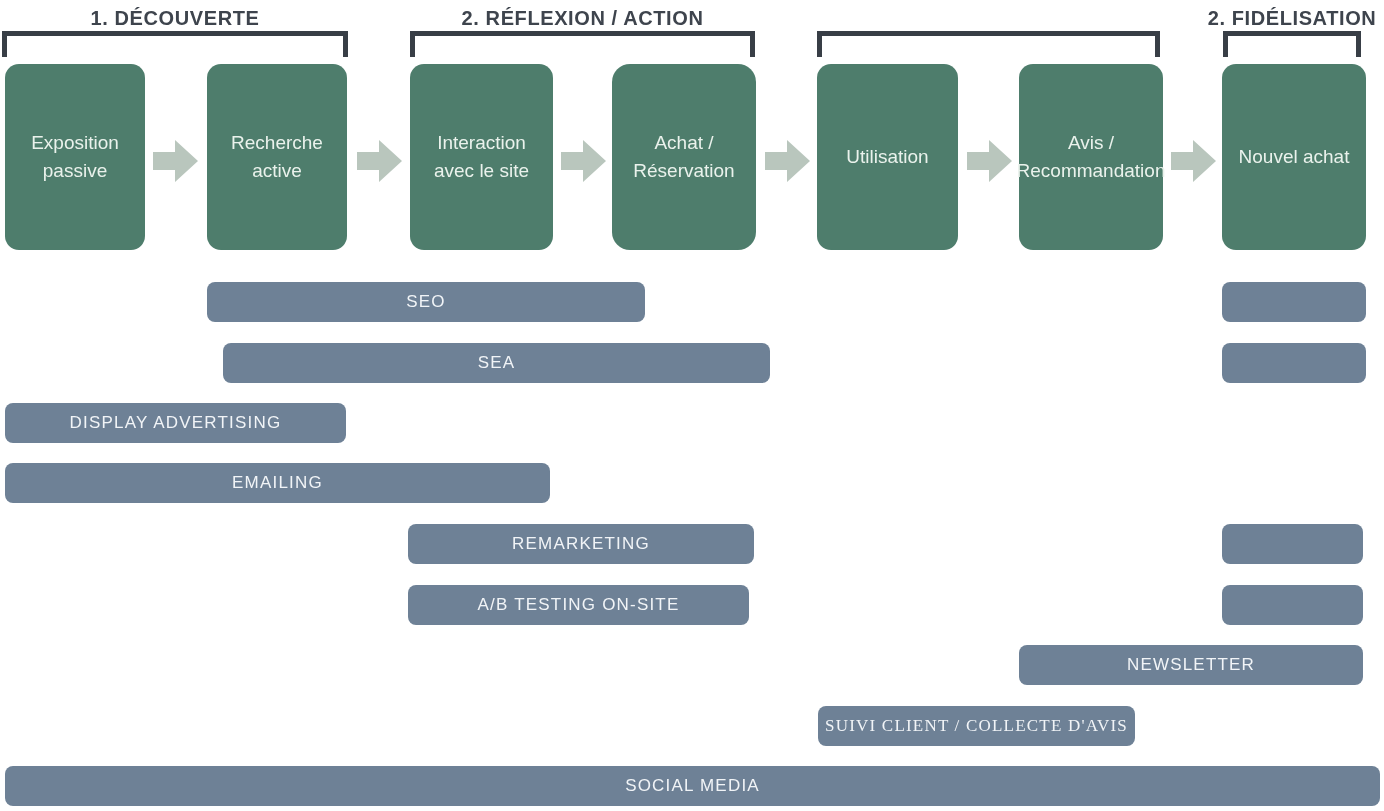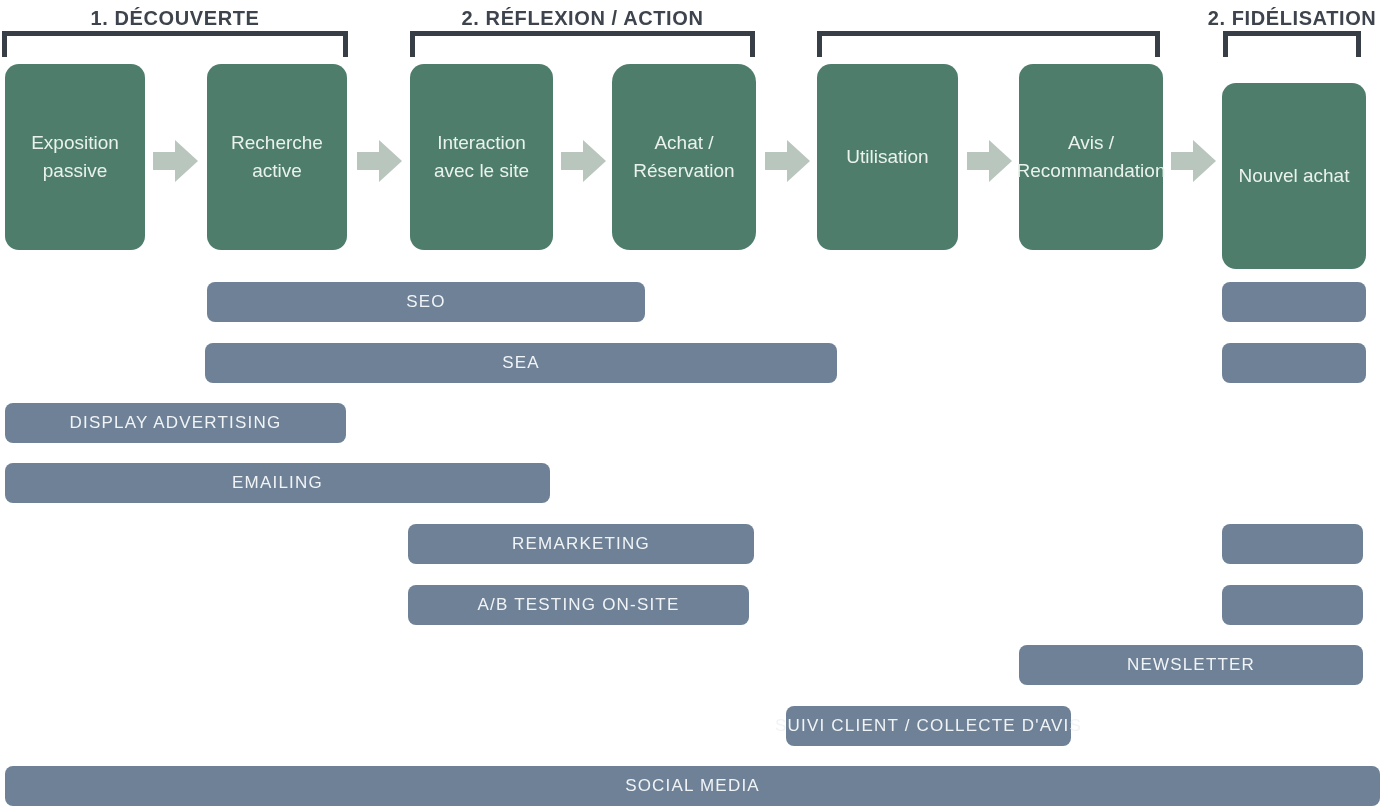--- a/index.html
+++ b/index.html
@@ -42,21 +42,21 @@
   <div class="bracket" style="left:410px;width:345px;"></div>
   <div class="bracket" style="left:817px;width:343px;"></div>
   <div class="bracket" style="left:1223px;width:138px;"></div>
 
   <div class="stage" style="left:5px;width:140px;">Exposition passive</div>
   <div class="stage" style="left:207px;width:140px;">Recherche active</div>
   <div class="stage" style="left:410px;width:143px;">Interaction avec le site</div>
   <div class="stage" style="left:612px;width:144px;border-radius:18px;">Achat / Réservation</div>
   <div class="stage" style="left:817px;width:141px;">Utilisation</div>
   <div class="stage" style="left:1019px;width:144px;">Avis / Recommandation</div>
-  <div class="stage" style="left:1222px;width:144px;margin-top:19px;">Nouvel achat</div>
+  <div class="stage" style="left:1222px;width:144px;">Nouvel achat</div>
 
   <svg class="arrow" style="left:153px;" viewBox="0 0 46 44">
       <polygon points="0,13 22,13 22,1 45,22 22,43 22,31 0,31" fill="#b9c6bd"></polygon>
     </svg>
   <svg class="arrow" style="left:357px;" viewBox="0 0 46 44">
       <polygon points="0,13 22,13 22,1 45,22 22,43 22,31 0,31" fill="#b9c6bd"></polygon>
     </svg>
   <svg class="arrow" style="left:561px;" viewBox="0 0 46 44">
       <polygon points="0,13 22,13 22,1 45,22 22,43 22,31 0,31" fill="#b9c6bd"></polygon>
     </svg>
@@ -66,32 +66,32 @@
   <svg class="arrow" style="left:967px;" viewBox="0 0 46 44">
       <polygon points="0,13 22,13 22,1 45,22 22,43 22,31 0,31" fill="#b9c6bd"></polygon>
     </svg>
   <svg class="arrow" style="left:1171px;" viewBox="0 0 46 44">
       <polygon points="0,13 22,13 22,1 45,22 22,43 22,31 0,31" fill="#b9c6bd"></polygon>
     </svg>
 
   <div class="bar" style="top:282px;left:207px;width:438px;">SEO</div>
   <div class="bar" style="top:282px;left:1222px;width:144px;"></div>
 
-  <div class="bar" style="top:343px;left:205px;width:632px;">SEA</div>
+  <div class="bar" style="top:343px;left:223px;width:547px;">SEA</div>
   <div class="bar" style="top:343px;left:1222px;width:144px;"></div>
 
   <div class="bar" style="top:403px;left:5px;width:341px;">DISPLAY ADVERTISING</div>
 
   <div class="bar" style="top:463px;left:5px;width:545px;">EMAILING</div>
 
   <div class="bar" style="top:524px;left:408px;width:346px;">REMARKETING</div>
   <div class="bar" style="top:524px;left:1222px;width:141px;"></div>
 
   <div class="bar" style="top:585px;left:408px;width:341px;">A/B TESTING ON-SITE</div>
   <div class="bar" style="top:585px;left:1222px;width:141px;"></div>
 
   <div class="bar" style="top:645px;left:1019px;width:344px;">NEWSLETTER</div>
 
-  <div class="bar" style="top:706px;left:786px;width:285px;">SUIVI CLIENT / COLLECTE D'AVIS</div>
+  <div class="bar" style="top:706px;left:818px;width:317px;font-family:Liberation Serif, serif;">SUIVI CLIENT / COLLECTE D'AVIS</div>
 
   <div class="bar" style="top:766px;left:5px;width:1375px;">SOCIAL MEDIA</div>
 
 </div>
 
 </body></html>

